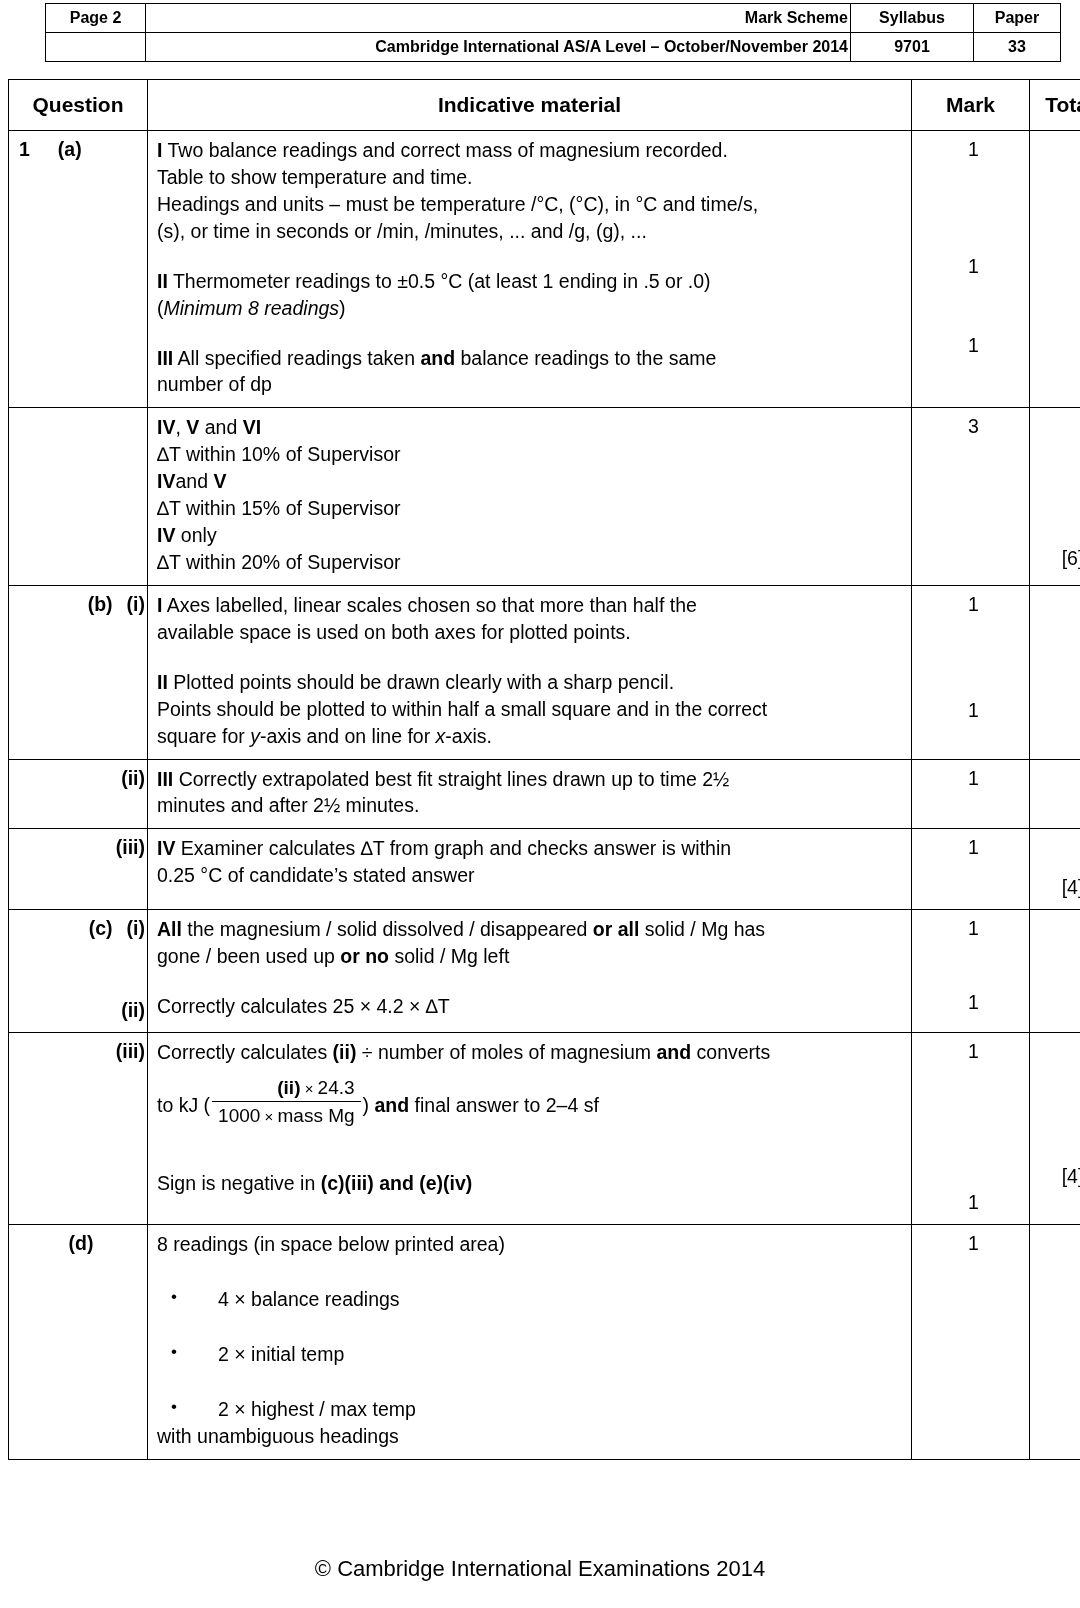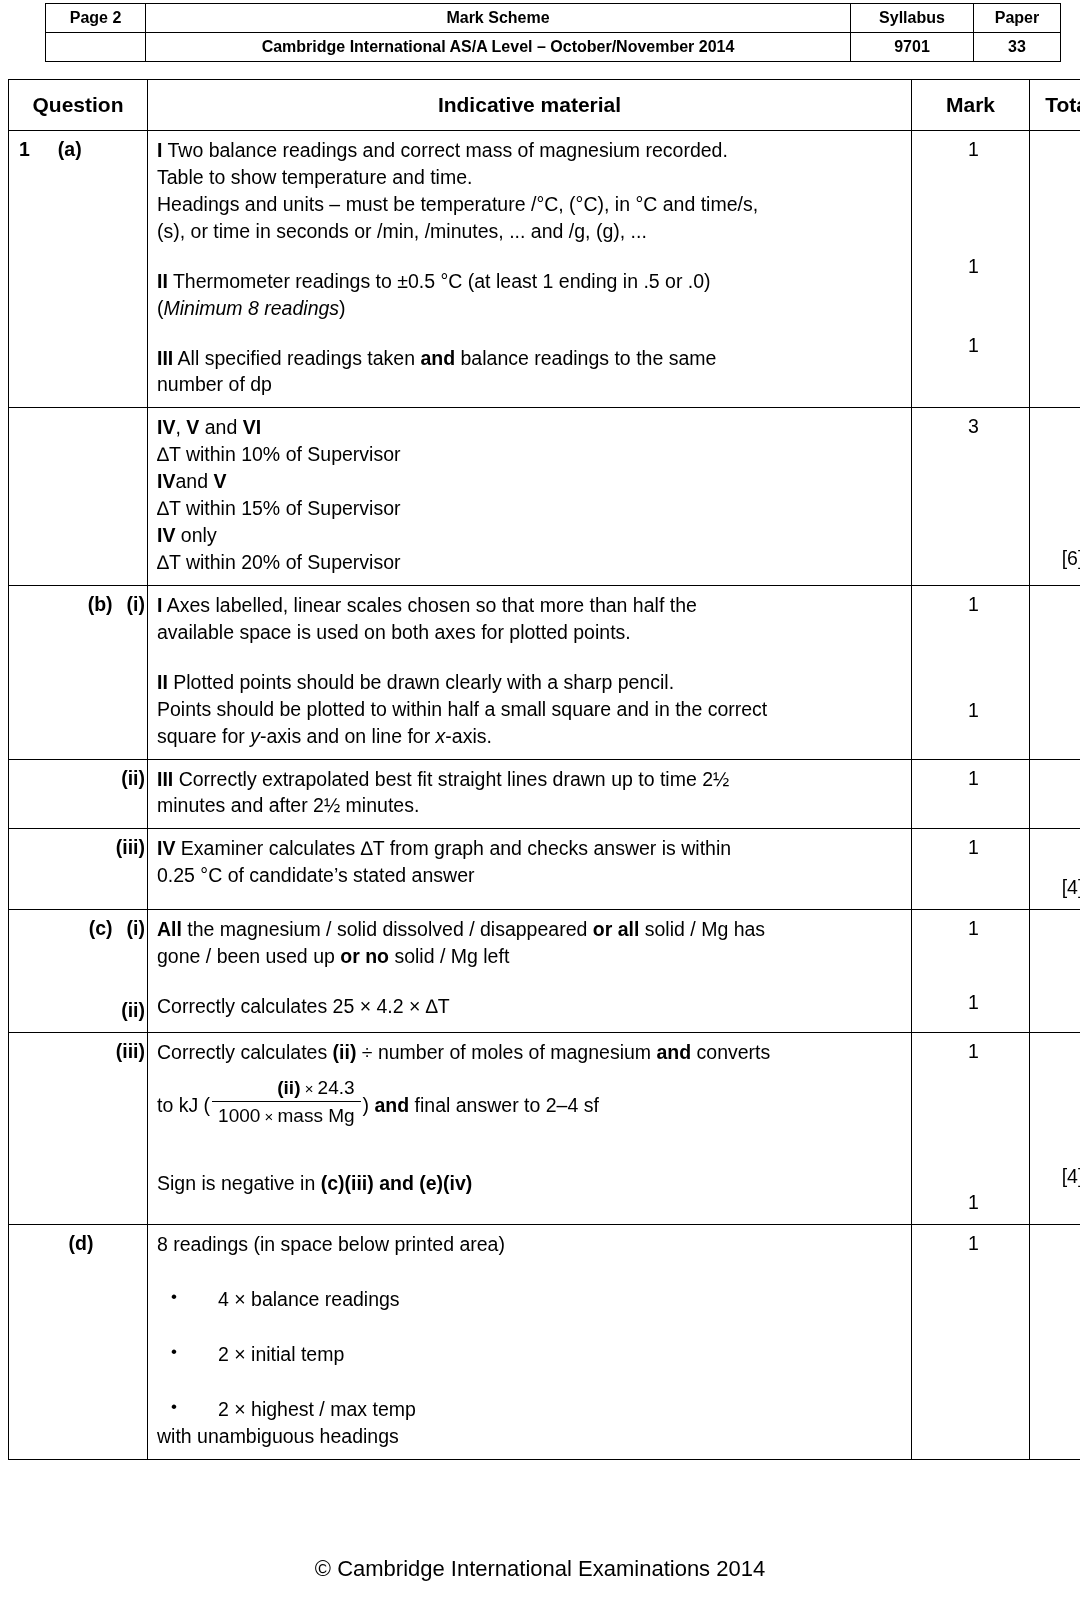--- a/index.html
+++ b/index.html
@@ -35,21 +35,21 @@
   table.hdr td {
     border: 1.6px solid #000;
     font-size: 16px;
     font-weight: bold;
     text-align: center;
     height: 26px;
     padding: 1px 2px;
     line-height: 1.15;
   }
   .hdr .c-page   { width: 95px; }
-  .hdr .c-mid    { width: 700px; }
+  .hdr .c-mid    { width: 700px; text-align: right; }
   .hdr .c-syl    { width: 118px; }
   .hdr .c-pap    { width: 82px; }
 
   
   table.main {
     position: absolute;
     left: 8px;
     top: 79px;
     width: 1045px;
     border-collapse: collapse;

